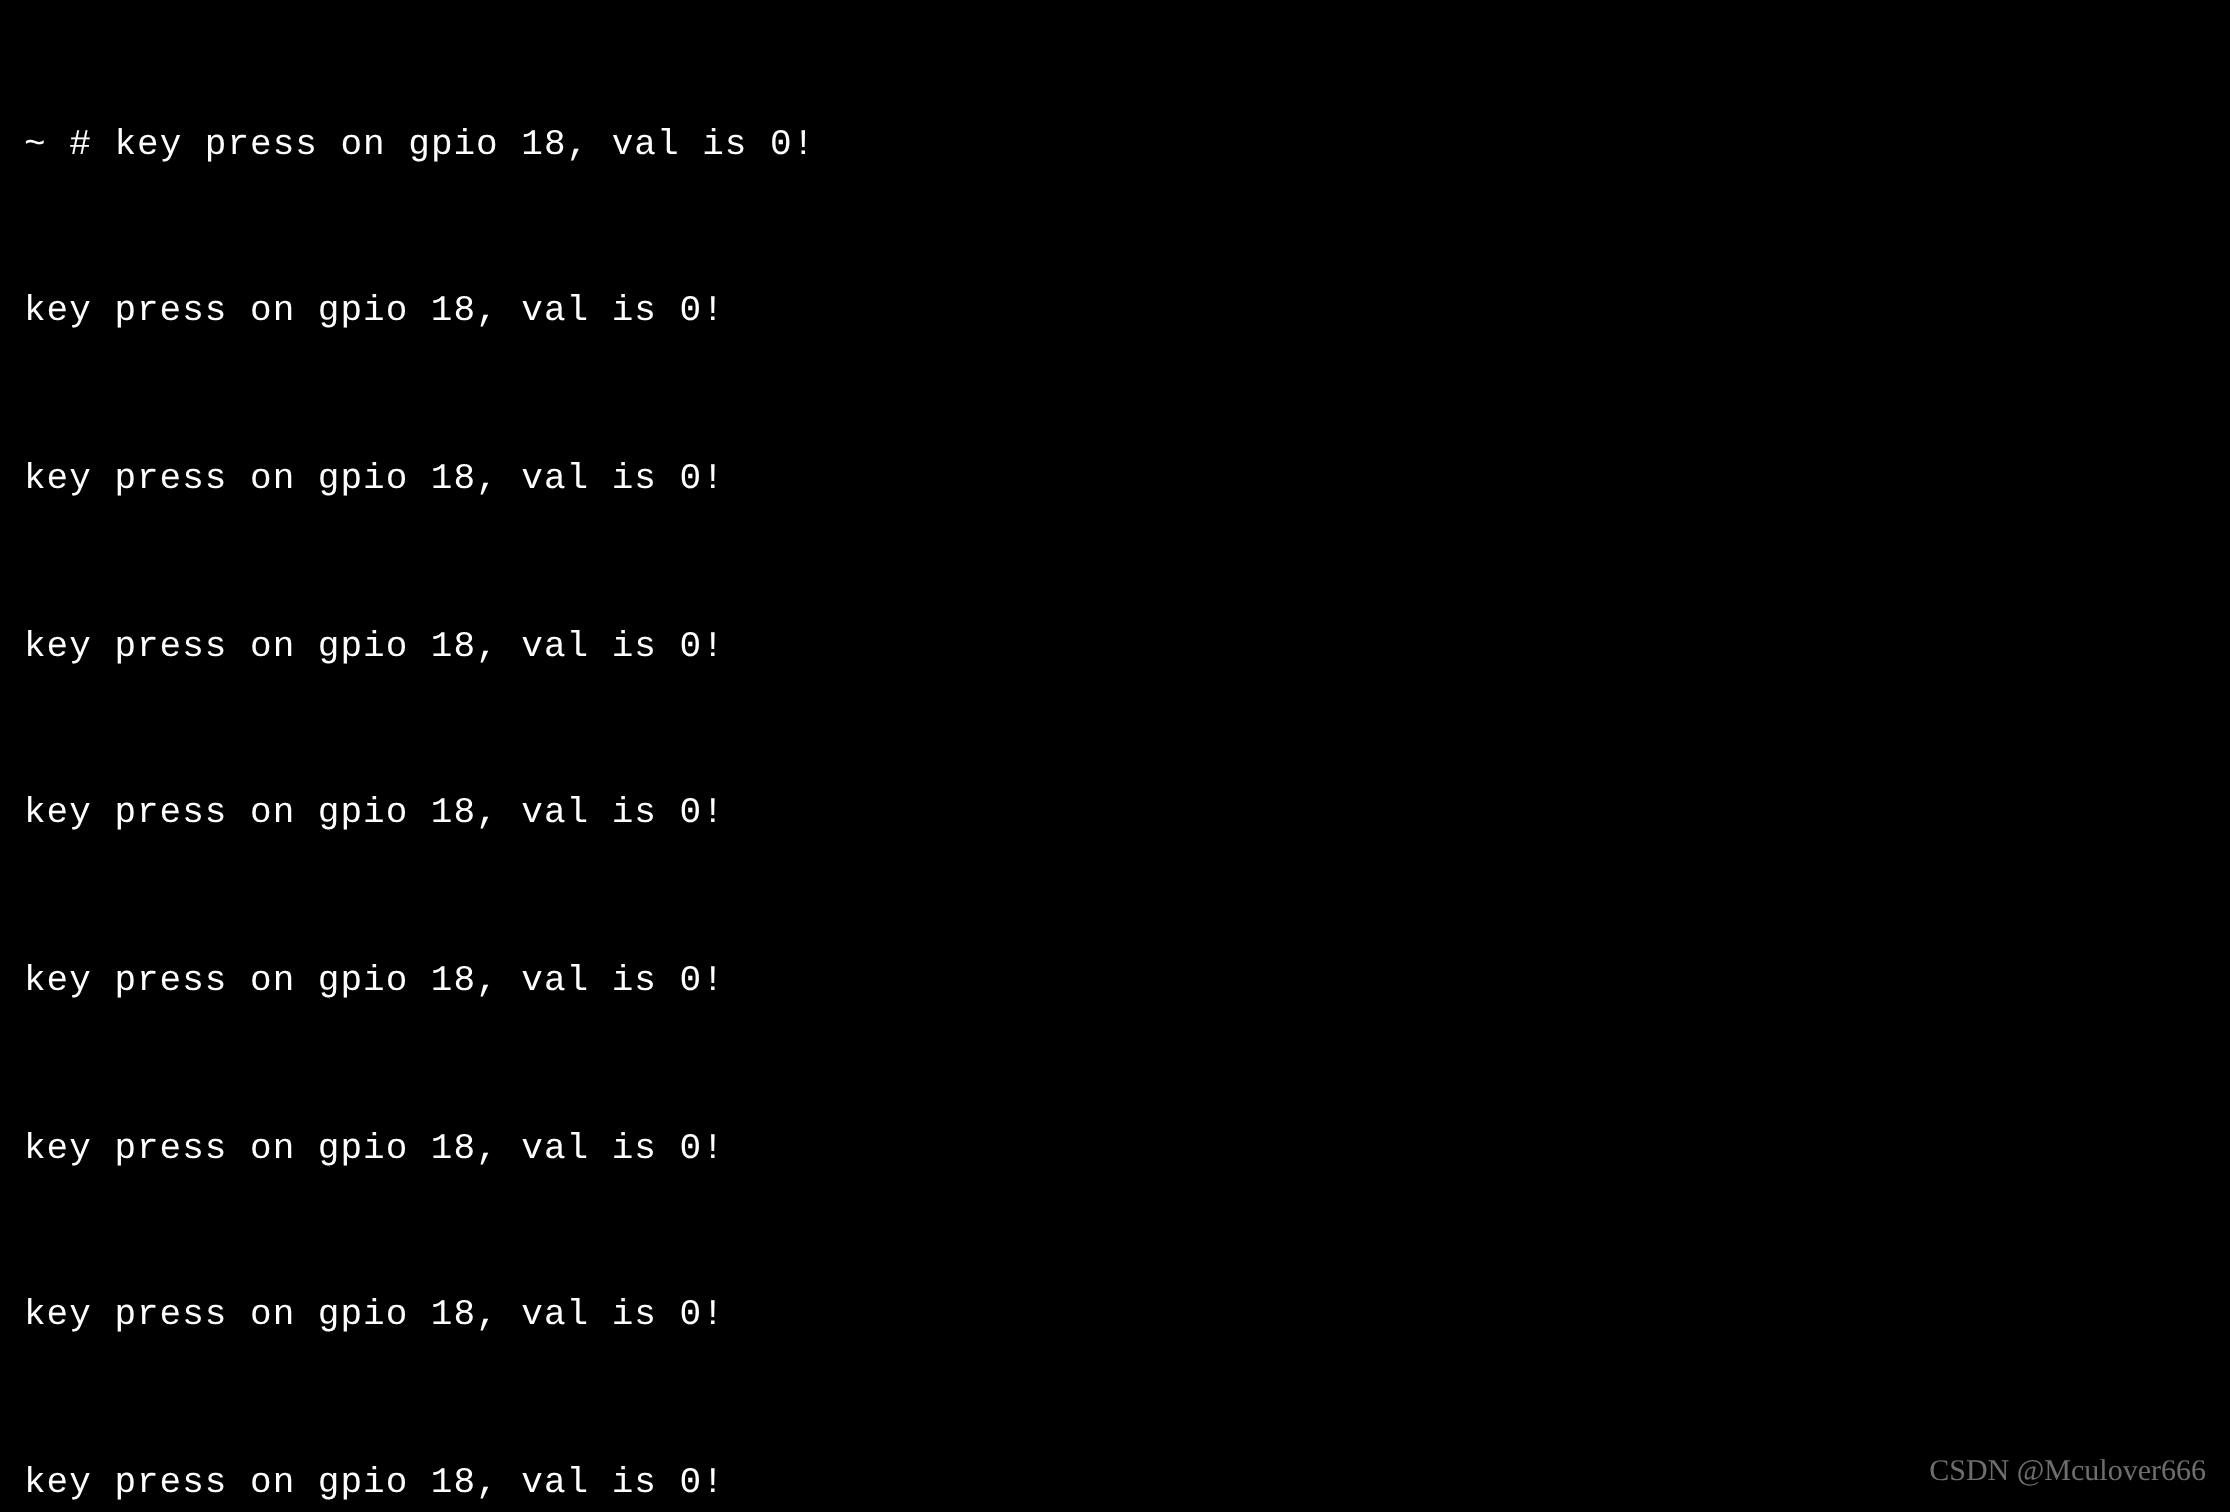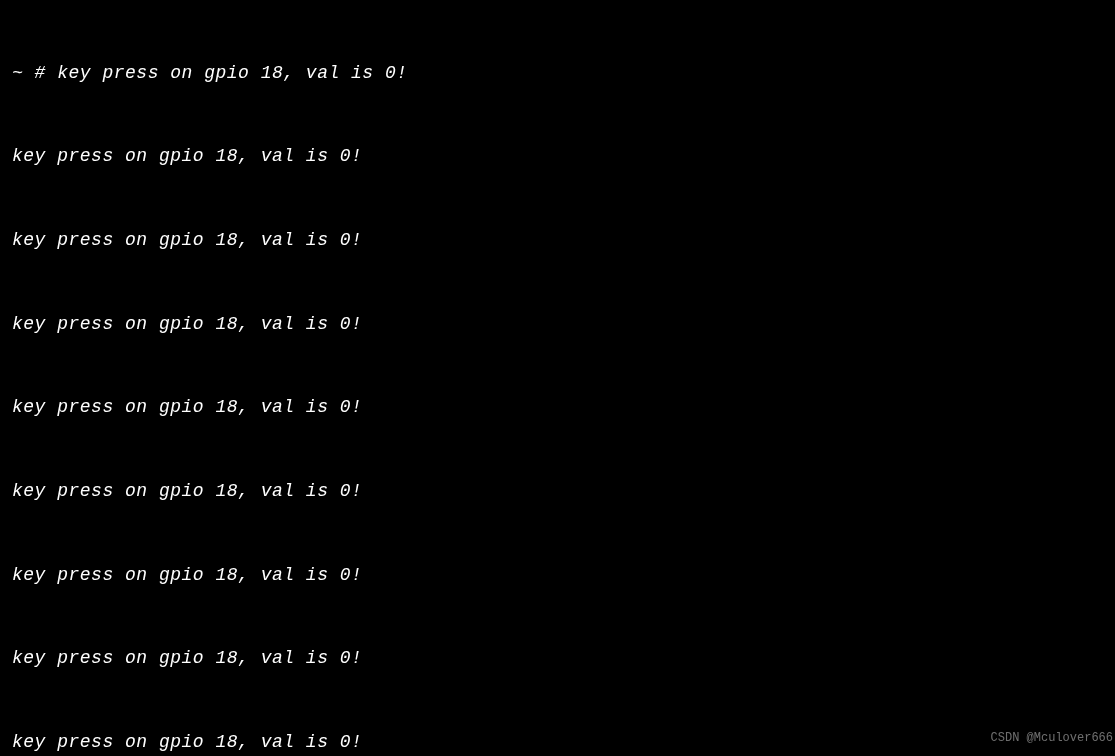--- a/index.html
+++ b/index.html
@@ -18,29 +18,28 @@
       overflow: hidden;
       padding: 4px 0 0 12px;
       position: relative;
       letter-spacing: 0.5px;
     }
     .terminal {
       white-space: pre;
     }
     .line {
       display: block;
-      font-style: italic;
     }
     .watermark {
       position: absolute;
       bottom: 8px;
-      right: 2px;
+      right: 12px;
       color: rgba(200, 200, 200, 0.55);
-      font-family: Liberation Mono, monospace;
-      font-size: 12px;
+      font-family: Liberation Serif, serif;
+      font-size: 15px;
       letter-spacing: 0;
     }
   </style>
 </head>
 <body>
 
 <div class="terminal">
   <span class="line"><span>~ # </span><span>key press on gpio 18, val is 0!</span></span>
   <span class="line">key press on gpio 18, val is 0!</span>
   <span class="line">key press on gpio 18, val is 0!</span>

